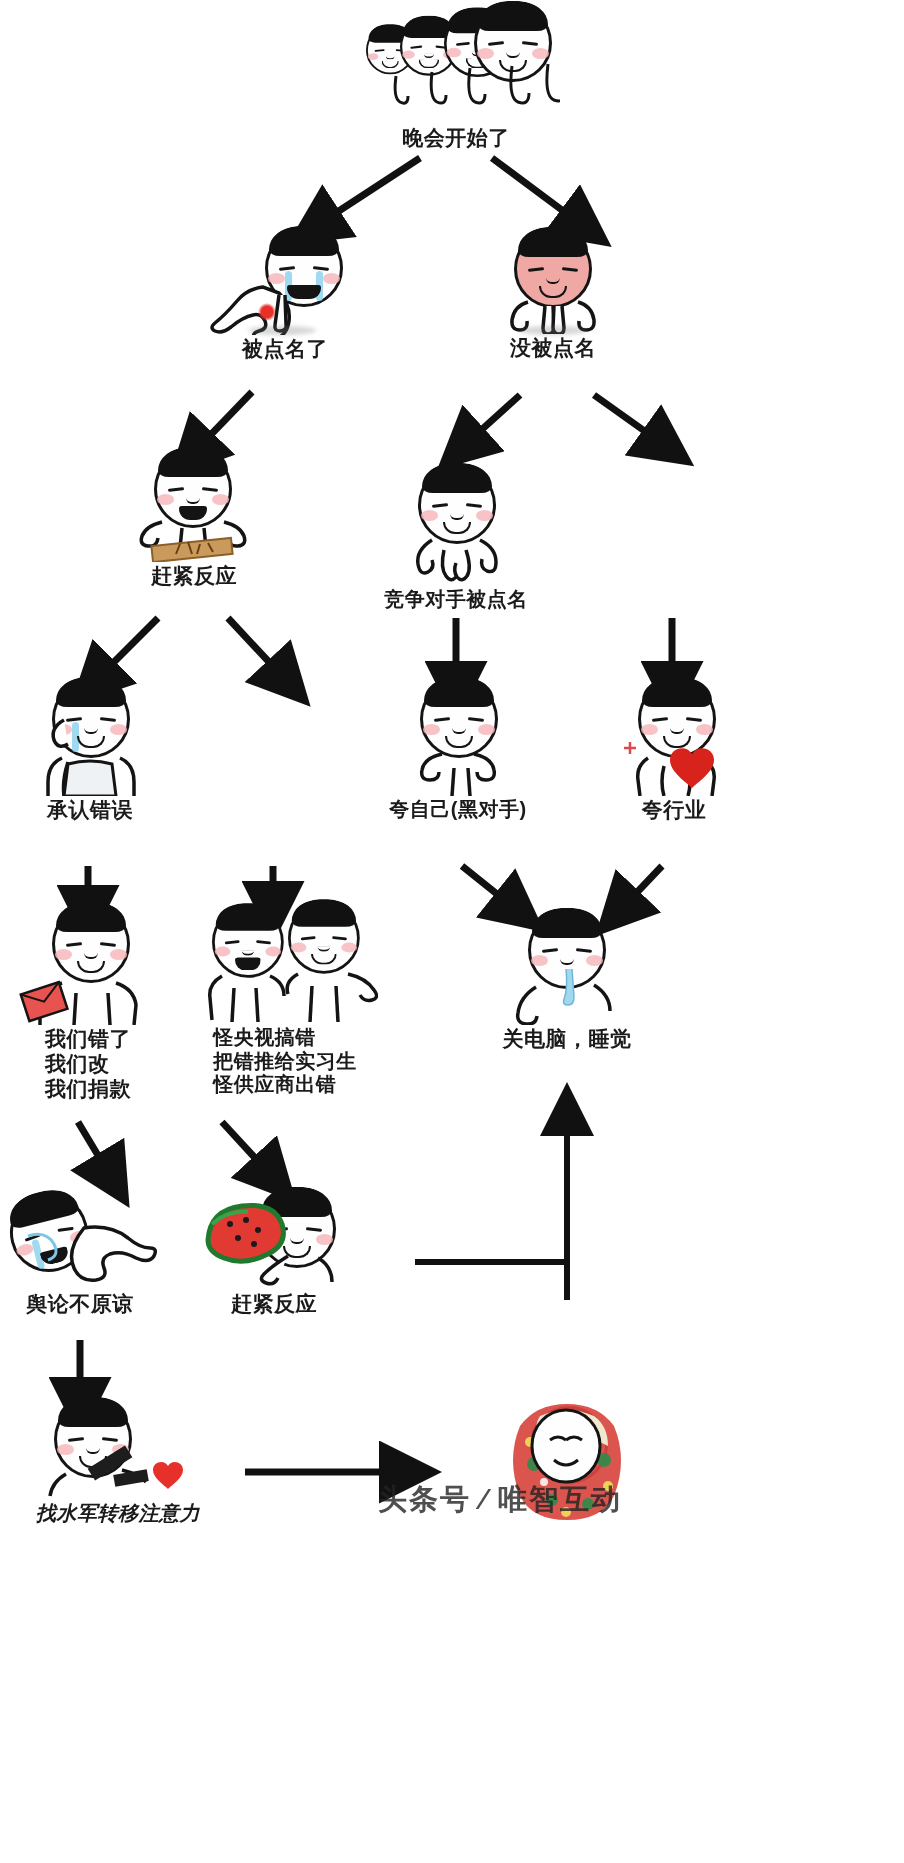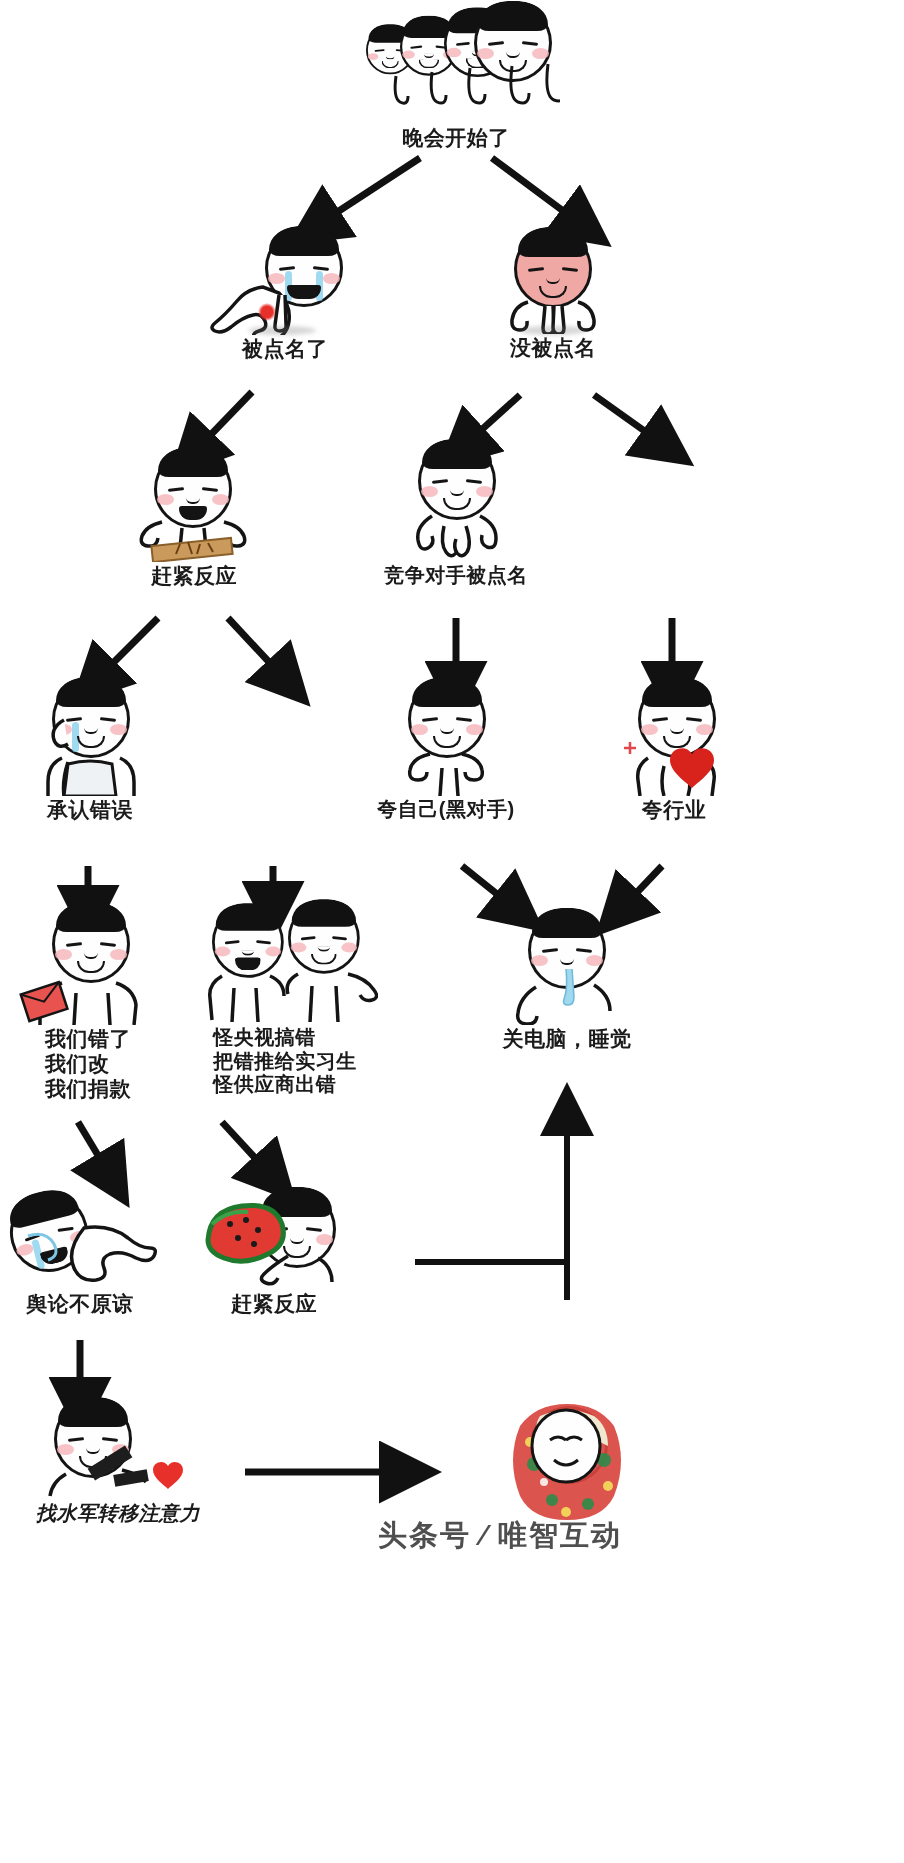--- a/index.html
+++ b/index.html
@@ -324,21 +324,21 @@
           <rect x="34" y="92" width="80" height="16" fill="#c99a5b" stroke="#8a5f2a" stroke-width="2" transform="rotate(-6 74 100)"></rect>
         </g>
         <g stroke="#6b3f13" stroke-width="2" fill="none">
           <path d="M62 94 l-4 10 M70 92 l4 12 M82 94 l-3 10 M90 93 l5 9"></path>
         </g>
       </svg>
     </div>
     <div class="label">赶紧反应</div>
   </div>
 
-  <div class="node" style="left:368px; top:442px; width:176px;">
+  <div class="node" style="left:368px; top:466px; width:176px;">
     <div class="art" style="width:176px; height:120px;">
       <div style="position:absolute; left:50px; top:0px;">
         <div class="face">
           <div class="head"></div>
             <div class="hair"></div>
           <div class="cheek l"></div>
             <div class="cheek r"></div>
           <div class="eye l"></div>
             <div class="eye r"></div>
           <div class="nose"></div>
@@ -382,21 +382,21 @@
         </g>
         <g fill="#eef2f5" stroke="#141414" stroke-width="3">
           <path d="M48 84 q22 -6 44 0 l4 32 l-52 0 z"></path>
         </g>
       </svg>
     </div>
     <div class="label">承认错误</div>
   </div>
 
 
-  <div class="node" style="left:358px; top:680px; width:176px;">
+  <div class="node" style="left:370px; top:680px; width:176px;">
     <div class="art" style="width:176px; height:116px;">
       <div style="position:absolute; left:50px; top:0px;">
         <div class="face">
           <div class="head"></div>
             <div class="hair"></div>
           <div class="cheek l"></div>
             <div class="cheek r"></div>
           <div class="eye l"></div>
             <div class="eye r"></div>
           <div class="nose"></div>
@@ -680,15 +680,15 @@
         <g stroke="#141414" stroke-width="3" fill="none">
           <path d="M58 40 q8 -6 16 0"></path>
           <path d="M90 40 q8 -6 16 0" transform="translate(-16 0)"></path>
           <path d="M62 60 q12 10 24 0"></path>
         </g>
       </svg>
     </div>
     <div class="label"></div>
   </div>
 
-  <div class="wm" style="left:378px; top:1480px;margin-top:36px;">头条号 ⁄ 唯智互动</div>
+  <div class="wm" style="left:378px; top:1480px;">头条号 ⁄ 唯智互动</div>
 
 </div>
 
 </body></html>

